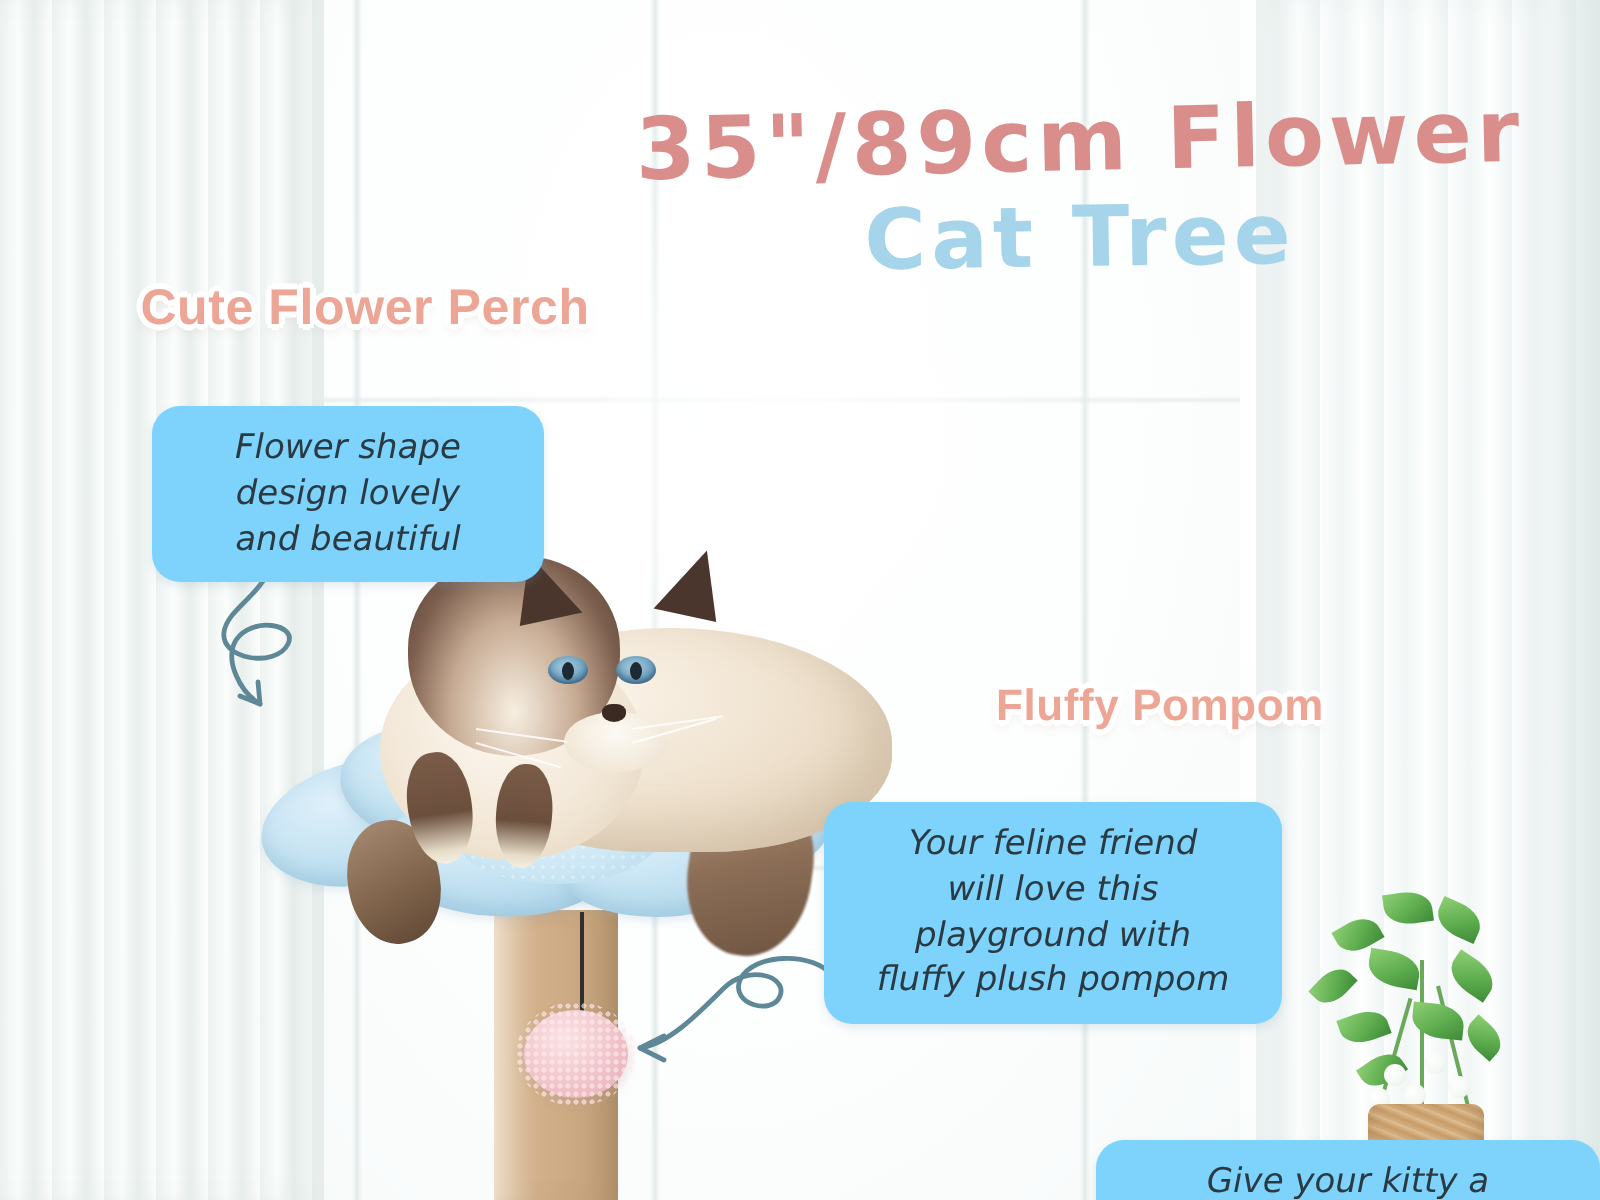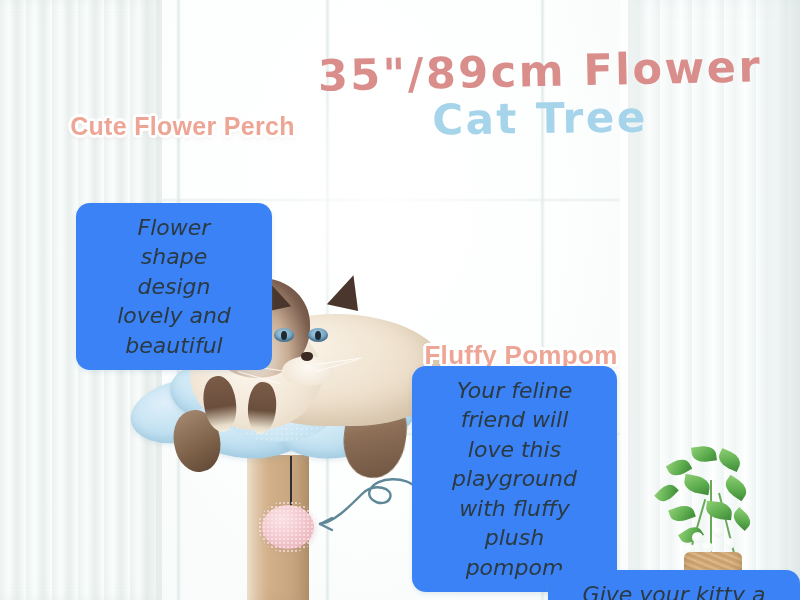--- a/index.html
+++ b/index.html
@@ -166,54 +166,54 @@
     color:#eda696;
     line-height:1.16;
     letter-spacing:.3px;
     text-shadow:
       -2px -2px 0 #fff,  2px -2px 0 #fff,
       -2px  2px 0 #fff,  2px  2px 0 #fff,
       -3px  0   0 #fff,  3px  0   0 #fff,
        0   -3px 0 #fff,  0    3px 0 #fff,
        0    3px 5px rgba(180,140,130,.25);
   }
-  .h-perch   { left:40px;  top:112px; width:285px; font-size:25px; text-align:center; }
-  .h-pompom  { left:396px; top:340px; width:250px; font-size:26px; text-align:center; }
+  .h-perch   { left:40px;  top:140px; width:285px; font-size:25px; text-align:center; }
+  .h-pompom  { left:412px; top:340px; width:250px; font-size:22px; text-align:right; }
   .h-hammock { left:512px; top:505px; width:288px; font-size:23px; text-align:center; }
 
   
   .title {
     position:absolute; left:300px; top:48px; width:480px;
     font-family:"DejaVu Sans", sans-serif;
     font-weight:bold;
     font-size:43px;
     line-height:1.08;
     letter-spacing:2.5px;
     text-align:center;
   }
   .title .l1 { display:block; color:#d98e8b; transform:rotate(-1.2deg); }
   .title .l2 { display:block; color:#a6d4ea; font-size:42px; margin-top:2px;
                transform:rotate(-0.8deg); }
 
   
   .callout {
     position:absolute;
-    background:#3b82f6;
+    background:#7dd3fc;
     border-radius:14px;
     color:#2b3a42;
     font-style:italic;
     font-family:"DejaVu Sans", sans-serif;
-    font-size:22px;
+    font-size:17px;
     line-height:1.34;
     padding:10px 26px;
     text-align:center;
     box-shadow:0 2px 5px rgba(120,160,185,.2);
   }
   .c-perch   { left:76px;  top:203px; width:196px; }
-  .c-pompom  { left:412px; top:366px; width:205px; }
+  .c-pompom  { left:412px; top:401px; width:229px; }
   .c-hammock { left:548px; top:570px; width:252px; border-radius:14px 14px 0 0; }
 </style>
 </head>
 <body>
 
 <div id="stage">
 
   <div class="bg-base"></div>
   <div class="window-glass"></div>
   <div class="mullion v1"></div>

